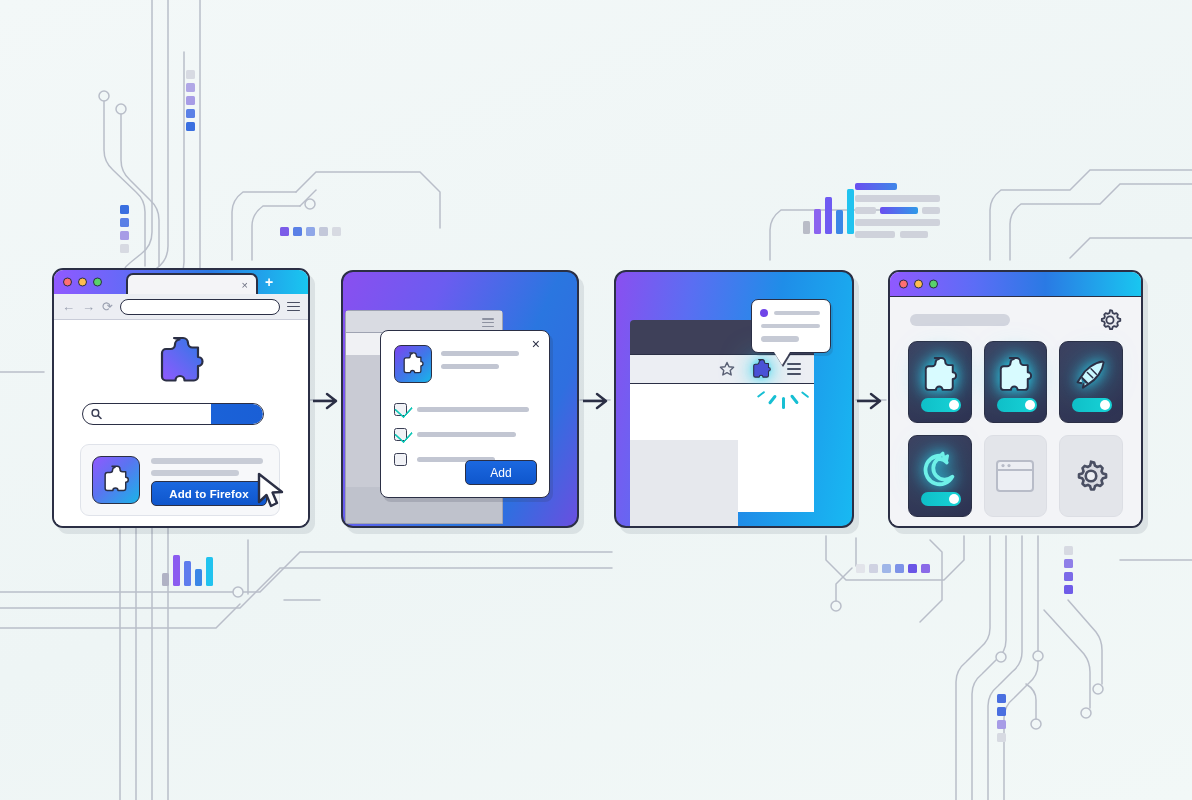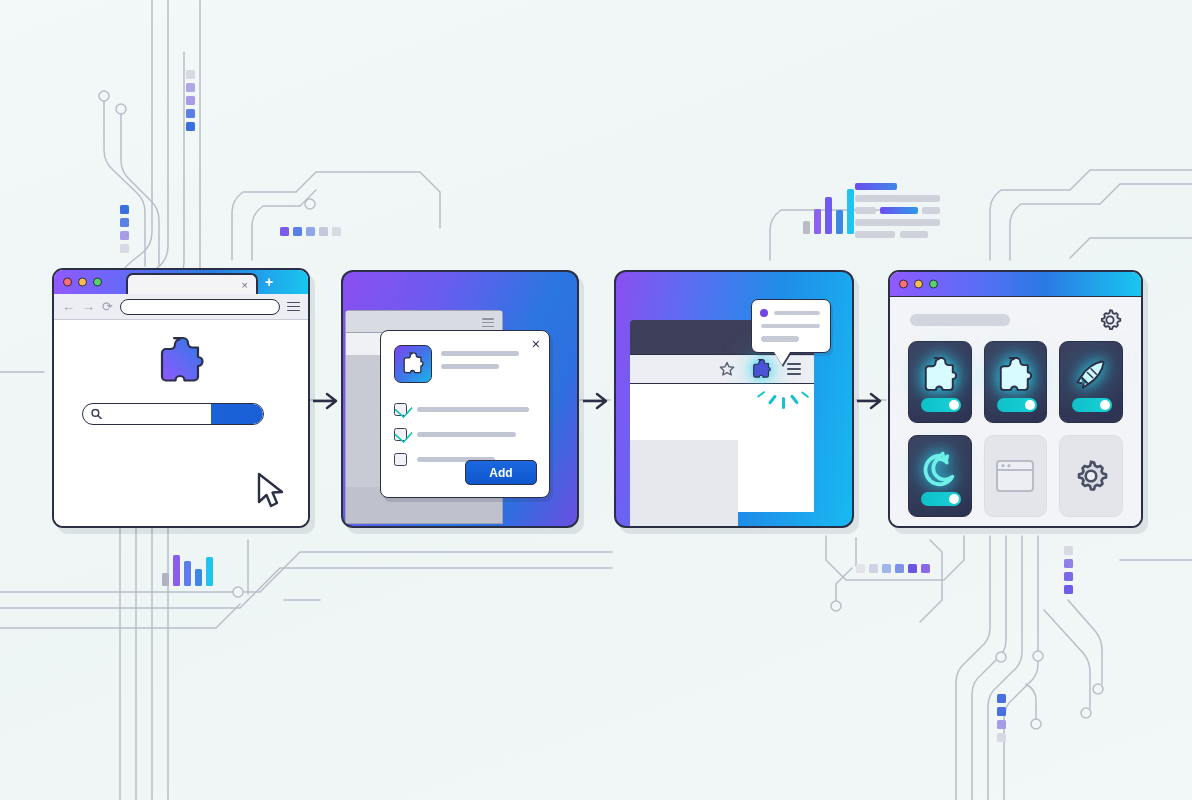--- a/index.html
+++ b/index.html
@@ -75,21 +75,21 @@
                  border:1.6px solid #2b2f45; display:flex; align-items:center; justify-content:center; }
   #p2-dl1 { position:absolute; left:60px; top:20px; width:78px; height:5px; background:#c2c6d2; border-radius:3px; }
   #p2-dl2 { position:absolute; left:60px; top:33px; width:58px; height:5px; background:#c2c6d2; border-radius:3px; }
   .chk-row { position:absolute; left:13px; display:flex; align-items:center; gap:10px; }
   .chk { width:13px; height:13px; border:1.6px solid #3b3f55; border-radius:2.5px; background:#f1f2f6; position:relative; }
   .chk.on::after { content:""; position:absolute; left:2px; top:-2px; width:11px; height:12px;
                    border-right:2.6px solid #0ec6b6; border-bottom:2.6px solid #0ec6b6;
                    transform:rotate(42deg); border-radius:1px; }
   #p2-addbtn { position:absolute; right:12px; bottom:12px; width:72px; height:25px;
                background:linear-gradient(180deg,#1b68e0,#0f56cc); border:1.6px solid #2b2f45;
-               border-radius:5px; color:#fff; font-size:12px; font-weight:700;
+               border-radius:5px; color:#fff; font-size:12px; font-weight:400;
                display:flex; align-items:center; justify-content:center; }
 
   
   #panel3 { left:614px; top:270px; width:240px; height:258px; border-radius:12px;
             background:linear-gradient(100deg,#8a4ff0 0%,#5a6ef2 28%,#1f8de8 60%,#18b9f2 100%); }
   #p3-dark { position:absolute; left:14px; top:48px; right:38px; height:34px; background:#3e4059; border-radius:4px 4px 0 0; }
   #p3-toolbar { position:absolute; left:14px; top:82px; right:38px; height:30px; background:#eceef3;
                 border-top:1.6px solid #2b2f45; border-bottom:1.6px solid #2b2f45; display:flex;
                 align-items:center; justify-content:flex-end; gap:14px; padding-right:13px; }
   #p3-star { font-size:14px; color:#5a5f73; line-height:14px; }
@@ -323,20 +323,32 @@
       </svg>
 
       <div id="p1-search" placeholder="">
         <div id="p1-search-go"></div>
         <svg id="p1-search-icon" width="11" height="11" viewBox="0 0 11 11">
           <circle cx="4.4" cy="4.4" r="3.3" fill="none" stroke="#3b3f55" stroke-width="1.5"></circle>
           <path d="M7,7 L10,10" stroke="#3b3f55" stroke-width="1.6" stroke-linecap="round"></path>
         </svg>
       </div>
 
+      <div id="p1-card">
+        <div id="p1-card-icon">
+          <svg width="30" height="32" viewBox="0 0 50 56">
+            <path d="M18,4 h9 a5,5 0 0 1 5,5 a4.5,4.5 0 0 0 4.5,4.5 h5.5 v9.5 a4.5,4.5 0 0 1 0,9 v10.5
+                     a4,4 0 0 1 -4,4 h-9.5 a4.5,4.5 0 0 0 -4.5,-4.5 a4.5,4.5 0 0 0 -4.5,4.5 h-9.5
+                     a4,4 0 0 1 -4,-4 v-23.5 a4,4 0 0 1 4,-4 h4.5 a4.5,4.5 0 0 0 4.5,-4.5 a5,5 0 0 1 4.5,-5 z" fill="#ffffff" stroke="#2b2f45" stroke-width="2.6" stroke-linejoin="round"></path>
+          </svg>
+        </div>
+        <div class="barline" id="p1-l1"></div>
+        <div class="barline" id="p1-l2"></div>
+        <div id="p1-addbtn">Add to Firefox</div>
+      </div>
     </div>
   </div>
 
   <svg id="p1-cursor" width="30" height="38" viewBox="0 0 30 38">
     <path d="M3,2 L3,30 L10.5,23 L15,34 L21,31 L16.5,20.5 L26,20 Z" fill="#ffffff" stroke="#2b2f45" stroke-width="2.4" stroke-linejoin="round"></path>
   </svg>
 
   <div class="win" id="panel2">
     <div id="p2-inner-win">
       <div id="p2-inner-bar">

